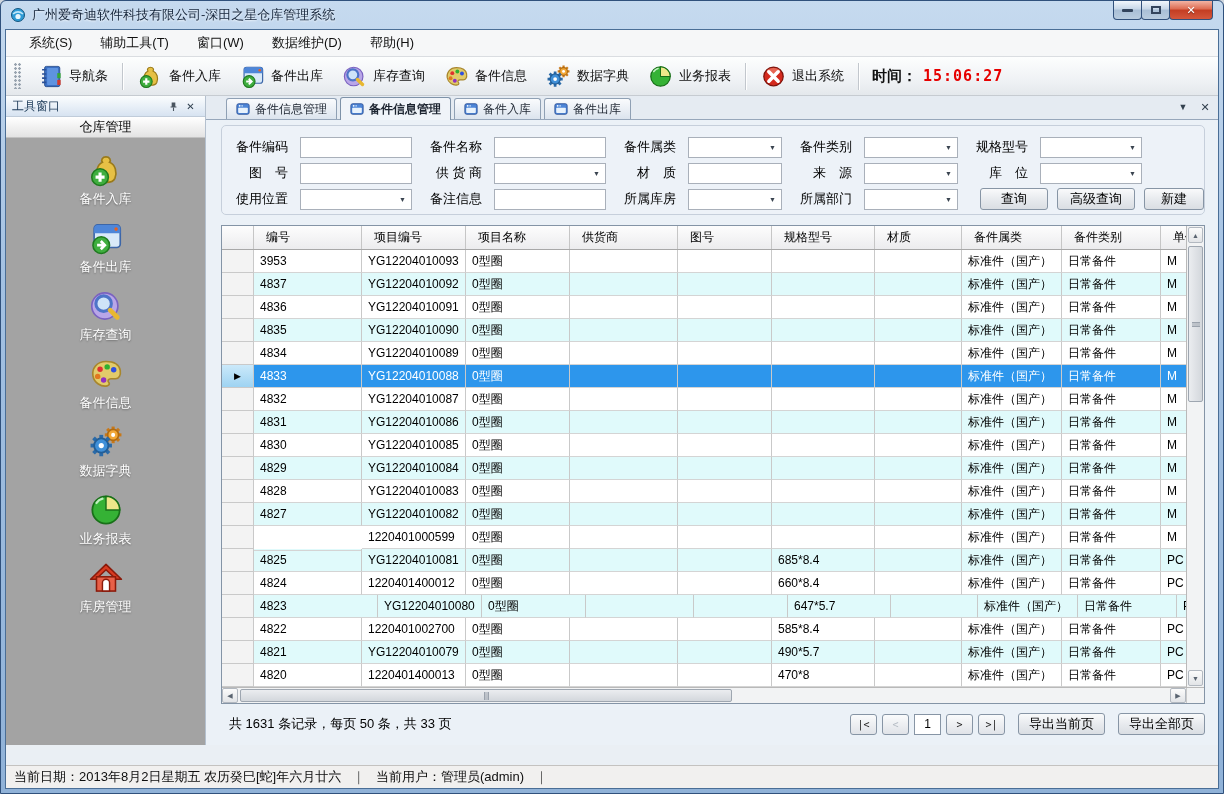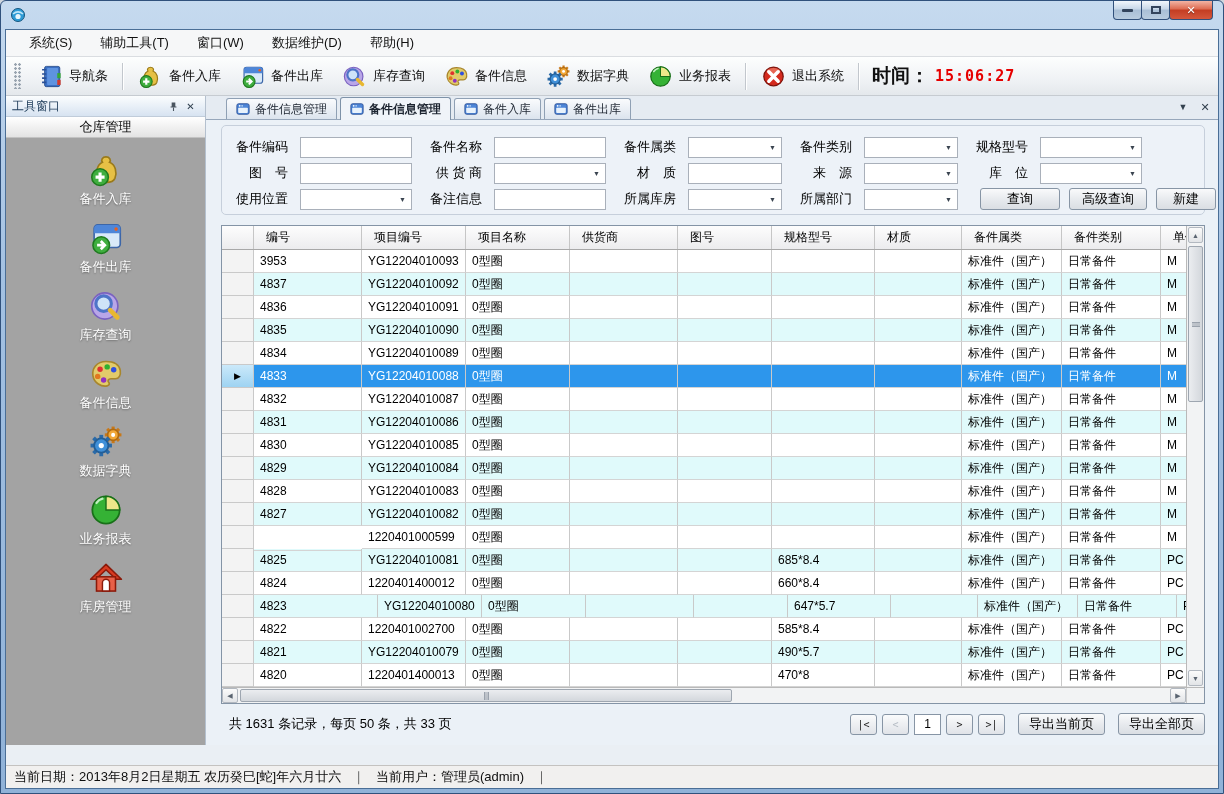--- a/index.html
+++ b/index.html
@@ -24,21 +24,21 @@
   
   .menubar{height:27px;flex:none;background:#F6F7F8;border-bottom:1px solid #DADDE1;display:flex;align-items:center;padding-left:12px}
   .menu-item{font-size:13px;color:#111;padding:3px 11px;margin-right:6px;cursor:default}
   
   .toolbar{height:39px;flex:none;background:linear-gradient(#FDFEFE,#EEF1F4 65%,#E4E8EC);border-bottom:1px solid #C6CBD1;
     display:flex;align-items:center;padding:0 8px}
   .tb-grip{width:7px;height:26px;margin-right:7px;
     background-image:radial-gradient(circle at 1.5px 1.5px,#99A4B0 1.1px,transparent 1.5px);background-size:4px 4px}
   .tb-btn{display:flex;align-items:center;gap:5px;padding:4px 9px;font-size:13px;color:#0E0E0E;border-radius:3px;cursor:pointer}
   .tb-sep{width:1px;height:27px;background:#C2C7CD;box-shadow:1px 0 0 #FFF;margin:0 5px}
-  .tb-time-label{font-size:19px;font-weight:bold;margin-left:8px;color:#101010}
+  .tb-time-label{font-size:15px;font-weight:bold;margin-left:8px;color:#101010}
   .tb-time{font-size:15px;font-weight:bold;color:#E60000;font-family:"DejaVu Sans Mono",monospace;letter-spacing:1px;margin-left:6px}
   .ic26{width:27px;height:27px;flex:none}
   .ic38{width:38px;height:38px;flex:none}
   .ic14{width:14px;height:14px;flex:none}
   .ic16{width:16px;height:16px;flex:none}
   
   .content{flex:1;display:flex;min-height:0}
   .sidebar{width:200px;flex:none;display:flex;flex-direction:column;border-right:1px solid #B4C0CE;background:#A3A3A3}
   .sb-header{height:21px;flex:none;background:linear-gradient(#FBFDFE,#D7E3F1);border-bottom:1px solid #C0CCDA;
     display:flex;align-items:center;padding:0 6px;font-size:12px;color:#1C3A58}
@@ -61,21 +61,21 @@
   .workarea{flex:1;padding:5px 7px 0 15px;overflow:hidden}
   
   .search-panel{width:984px;height:90px;border:1px solid #C6CFDB;border-radius:5px;background:#EDF2F8;padding:8px 0 0 8px}
   .s-row{display:grid;grid-template-columns:58px 112px 58px 112px 58px 94px 58px 94px 58px 102px;column-gap:12px;align-items:center;height:26px}
   .s-label{font-size:13px;color:#000;text-align:right;white-space:nowrap}
   .s-field{height:21px;border:1px solid #A9B0BA;background:#FFF;position:relative}
   .s-arrow{position:absolute;right:1px;top:1px;bottom:1px;width:15px;display:flex;align-items:center;justify-content:center;font-size:7px;color:#3A4450}
   .s-buttons{grid-column:9/11;display:flex;gap:9px;width:250px;margin-left:10px}
   .btn{height:22px;border:1px solid #8795A5;border-radius:3px;background:linear-gradient(#F9FAFB,#E6E9ED 55%,#DADEE3);
     font-size:13px;display:flex;align-items:center;justify-content:center;color:#000;cursor:pointer;white-space:nowrap}
-  .w68{width:80px}.w78{width:78px}.w60{width:60px}
+  .w68{width:68px}.w78{width:78px}.w60{width:60px}
   
   .grid{width:984px;margin-top:10px;border:1px solid #8494A6;background:#FFF;display:flex;flex-direction:column}
   .grid-top{display:flex;height:461px}
   .table-area{width:964px;overflow:hidden;display:flex;flex-direction:column}
   .thead{display:flex;height:24px;flex:none;background:linear-gradient(#FDFDFD,#ECECEE);border-bottom:1px solid #A8A8A8}
   .th{flex:none;border-right:1px solid #C6C6C6;font-size:12px;color:#000;display:flex;align-items:center;padding-left:12px;overflow:hidden;white-space:nowrap}
   .th.ind{width:32px;padding:0}
   .tr{display:flex;height:23px;flex:none;background:#FFF;cursor:default}
   .tr.alt{background:#E0FAFB}
   .tr.sel{background:#2D96EC;color:#FFF}
@@ -207,20 +207,21 @@
       <line x1="6" y1="7.2" x2="6" y2="11" stroke="#4A5560" stroke-width="1.2"></line>
     </symbol>
   </defs>
 </svg>
 
 <div class="window">
   <div class="titlebar">
     <svg class="ic16">
         <use href="#app-icon"></use>
       </svg>
+    <span class="title-text">广州爱奇迪软件科技有限公司-深田之星仓库管理系统</span>
   </div>
   <div class="wbtns">
     <div class="wbtn">
         <span class="glyph-min"></span>
       </div>
     <div class="wbtn">
         <span class="glyph-max"></span>
       </div>
     <div class="wbtn close">
         <span>✕</span>

